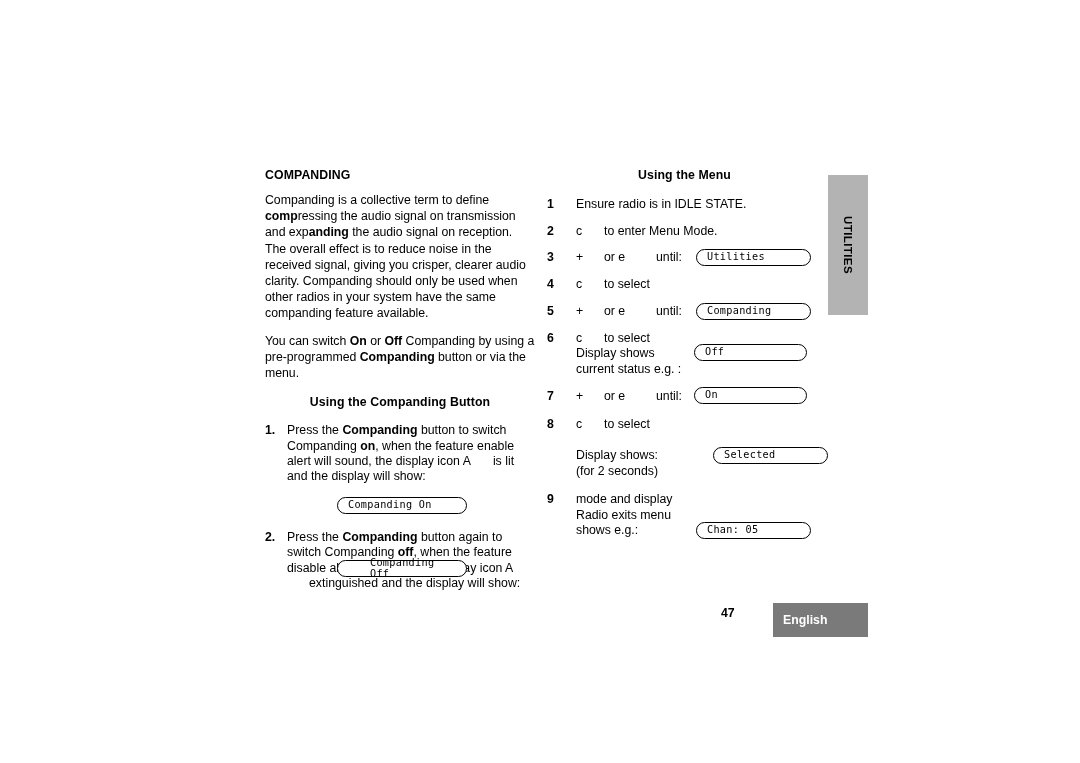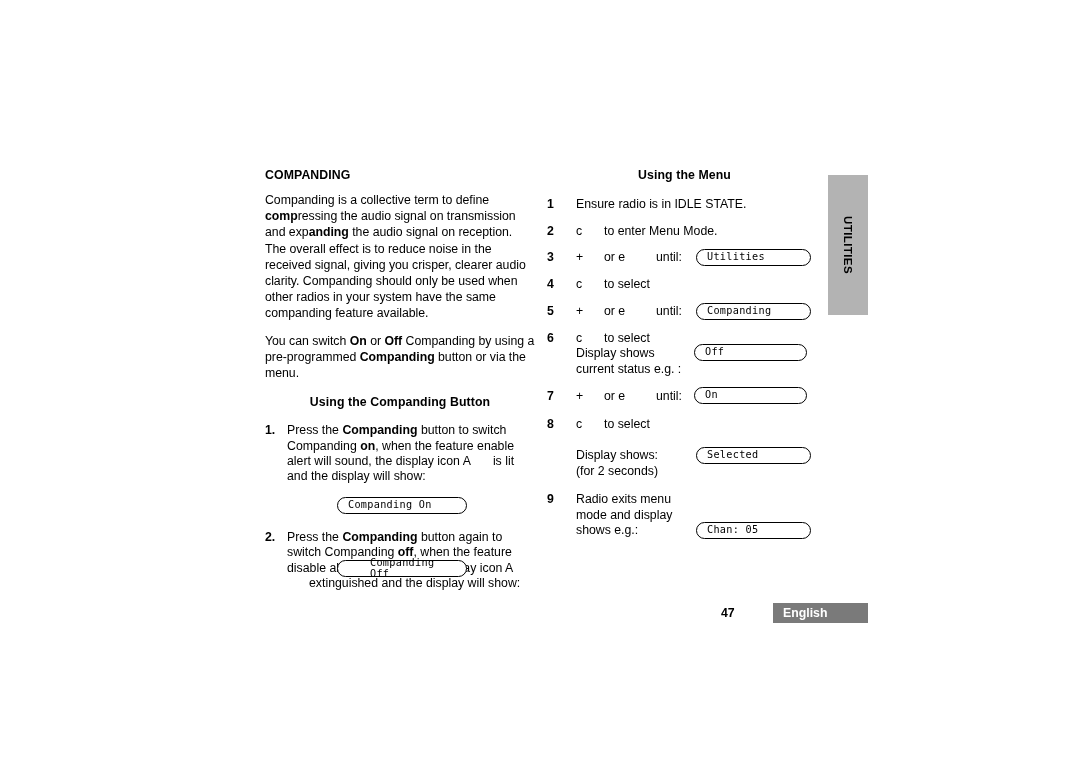--- a/index.html
+++ b/index.html
@@ -173,21 +173,21 @@
     left: 721px;
     top: 606px;
     font-size: 12.3px;
     font-weight: bold;
   }
   .footer-lang {
     position: absolute;
     left: 773px;
     top: 603px;
     width: 95px;
-    height: 20px;
+    height: 34px;
     background: #7a7a7a;
     display: flex;
     align-items: center;
     padding-left: 10px;
     box-sizing: border-box;
   }
   .footer-lang span {
     color: #ffffff;
     font-size: 12.3px;
     font-weight: bold;
@@ -293,28 +293,28 @@
       <div class="m-key">c</div>
       <div class="m-text">to select</div>
     </div>
 
     <div class="mrow" style="margin-top:16px;">
       <div class="m-num"></div>
       <div class="m-multiline">
         <div>Display shows:</div>
         <div>(for 2 seconds)</div>
       </div>
-      <div class="lcd lcd-r" style="left:149px; top:-1px;">Selected</div>
+      <div class="lcd lcd-r" style="left:166px; top:-1px;">Selected</div>
     </div>
 
     <div class="mrow" style="margin-top:13px;">
       <div class="m-num">9</div>
       <div class="m-multiline">
+        <div>mode and display</div>
         <div>Radio exits menu</div>
-        <div>mode and display</div>
         <div>shows e.g.:</div>
       </div>
       <div class="lcd lcd-r" style="left:149px; top:30px;">Chan: 05</div>
     </div>
 
   </div>
 
   <div class="footer-pageno">47</div>
   <div class="footer-lang">
     <span>English</span>

